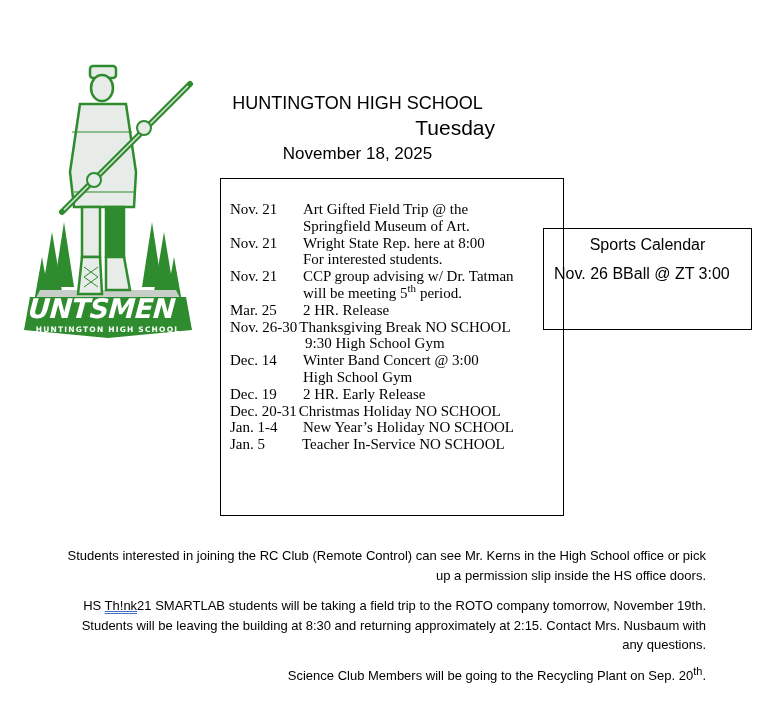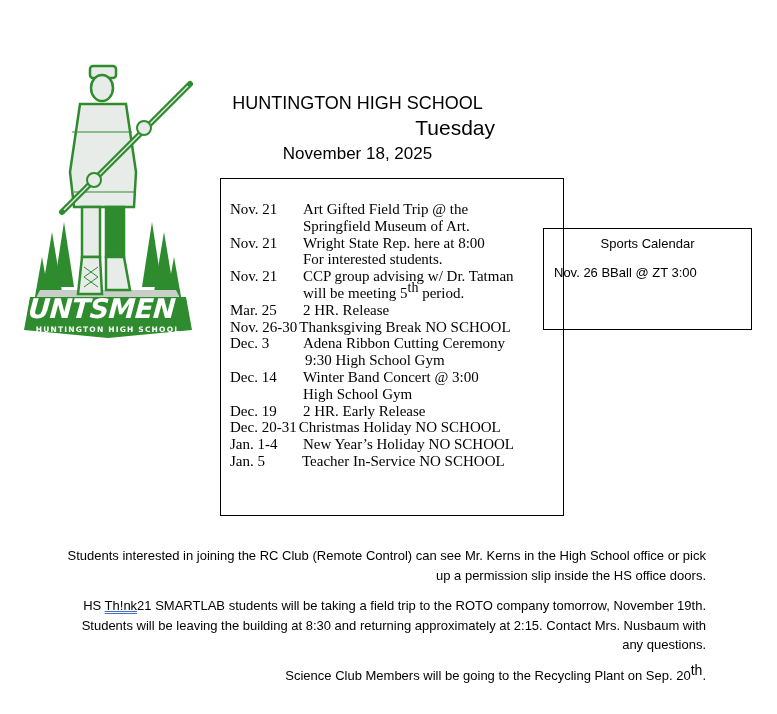--- a/index.html
+++ b/index.html
@@ -83,33 +83,33 @@
     }
     .event-date.wide {
       width: auto;
       padding-right: 2px;
     }
     .event-text { flex: 1 1 auto; }
     .event-line2 {
       padding-left: 73px;
       white-space: nowrap;
     }
-    sup { font-size: 14px; line-height: 0; vertical-align: super; }
+    sup { font-size: 11px; line-height: 0; vertical-align: super; }
 
     
     .sports-box {
       position: absolute;
       left: 543px;
       top: 228px;
       width: 209px;
       height: 102px;
       border: 1.3px solid #000;
       box-sizing: border-box;
       font-family: "Liberation Sans", sans-serif;
-      font-size: 13px;
+      font-size: 16px;
       padding-left: 7px;
     }
     .sports-title {
       position: absolute;
       top: 7px;
       left: 0;
       right: 0;
       text-align: center;
     }
     .sports-item {
@@ -225,24 +225,20 @@
     <div class="event-row">
       <span class="event-date">Mar. 25</span>
       <span class="event-text">2 HR. Release</span>
     </div>
 
     <div class="event-row">
       <span class="event-date wide">Nov. 26-30</span>
       <span class="event-text">Thanksgiving Break NO SCHOOL</span>
     </div>
 
-    <div class="event-row">
-      <span class="event-date">Dec. 3</span>
-      <span class="event-text">Adena Ribbon Cutting Ceremony</span>
-    </div>
     <div class="event-line2" style="padding-left:75px">9:30 High School Gym</div>
 
     <div class="event-row">
       <span class="event-date">Dec. 14</span>
       <span class="event-text">Winter Band Concert @ 3:00</span>
     </div>
     <div class="event-line2">High School Gym</div>
 
     <div class="event-row">
       <span class="event-date">Dec. 19</span>

